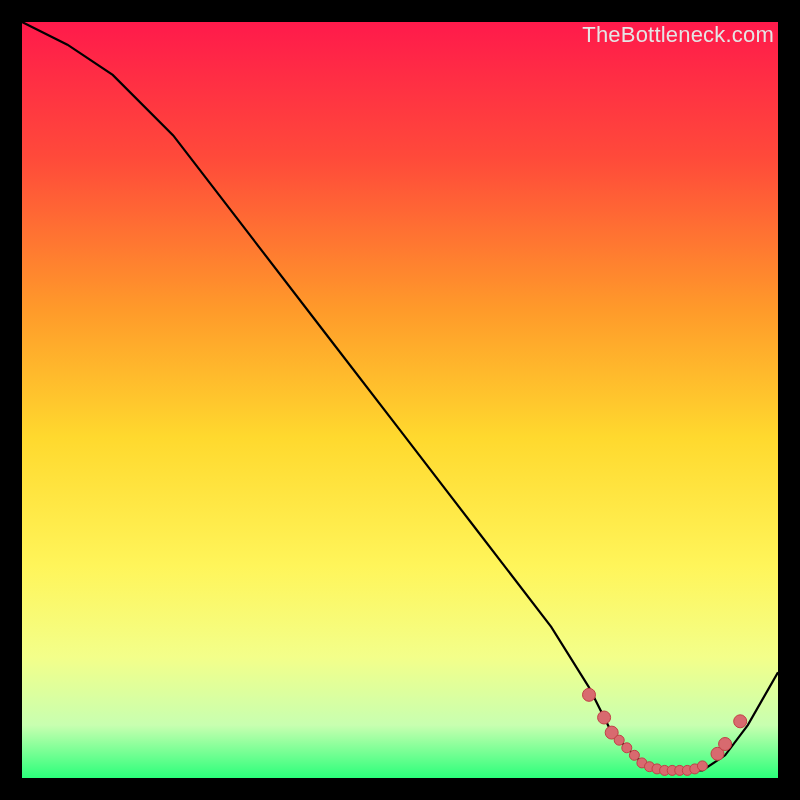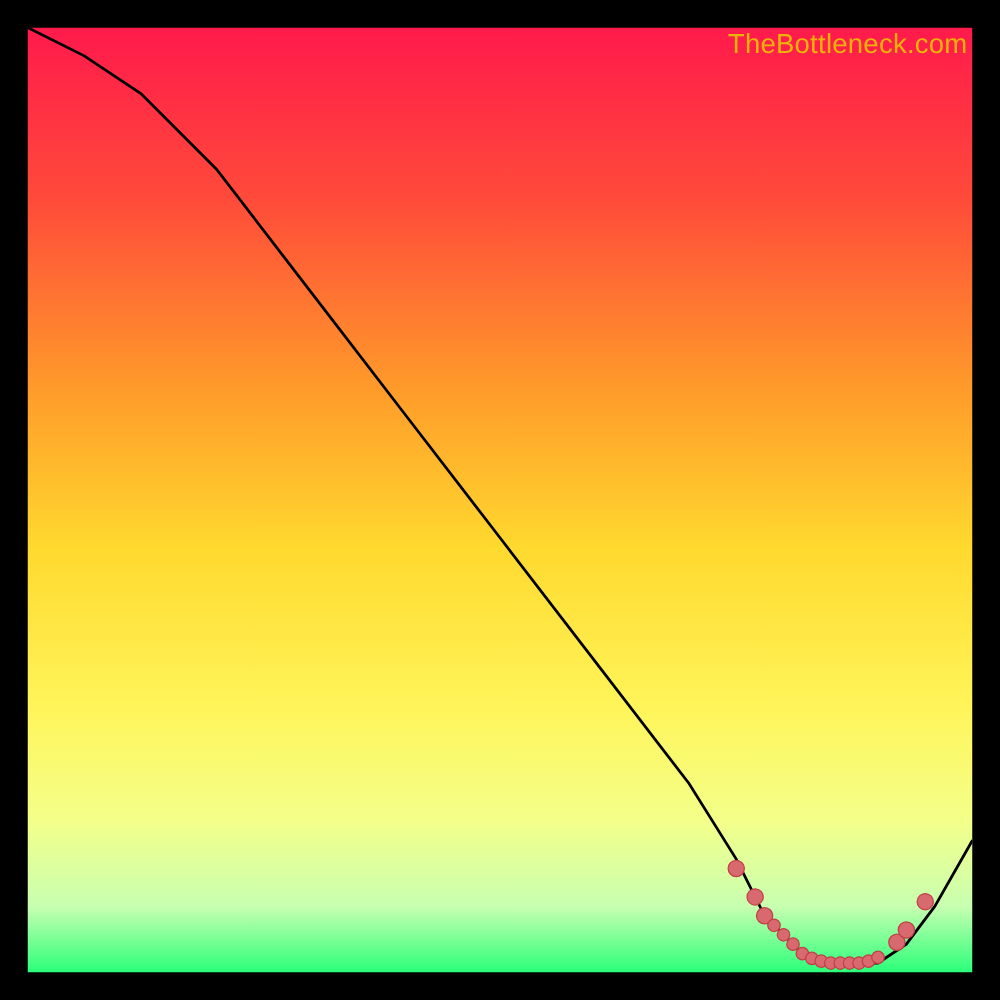--- a/index.html
+++ b/index.html
@@ -23,21 +23,21 @@
     position: absolute;
     left: 0;
     top: 0;
     width: 756px;
     height: 756px;
   }
   .watermark {
     position: absolute;
     top: 0;
     right: 4px;
-    color: #eab308;
+    color: #e5e5e5;
     font-size: 22px;
     letter-spacing: 0.2px;
   }
   svg { display: block; }
 </style>
 </head>
 <body>
 
 <div class="frame">
   <svg class="plot" viewBox="0 0 756 756">

